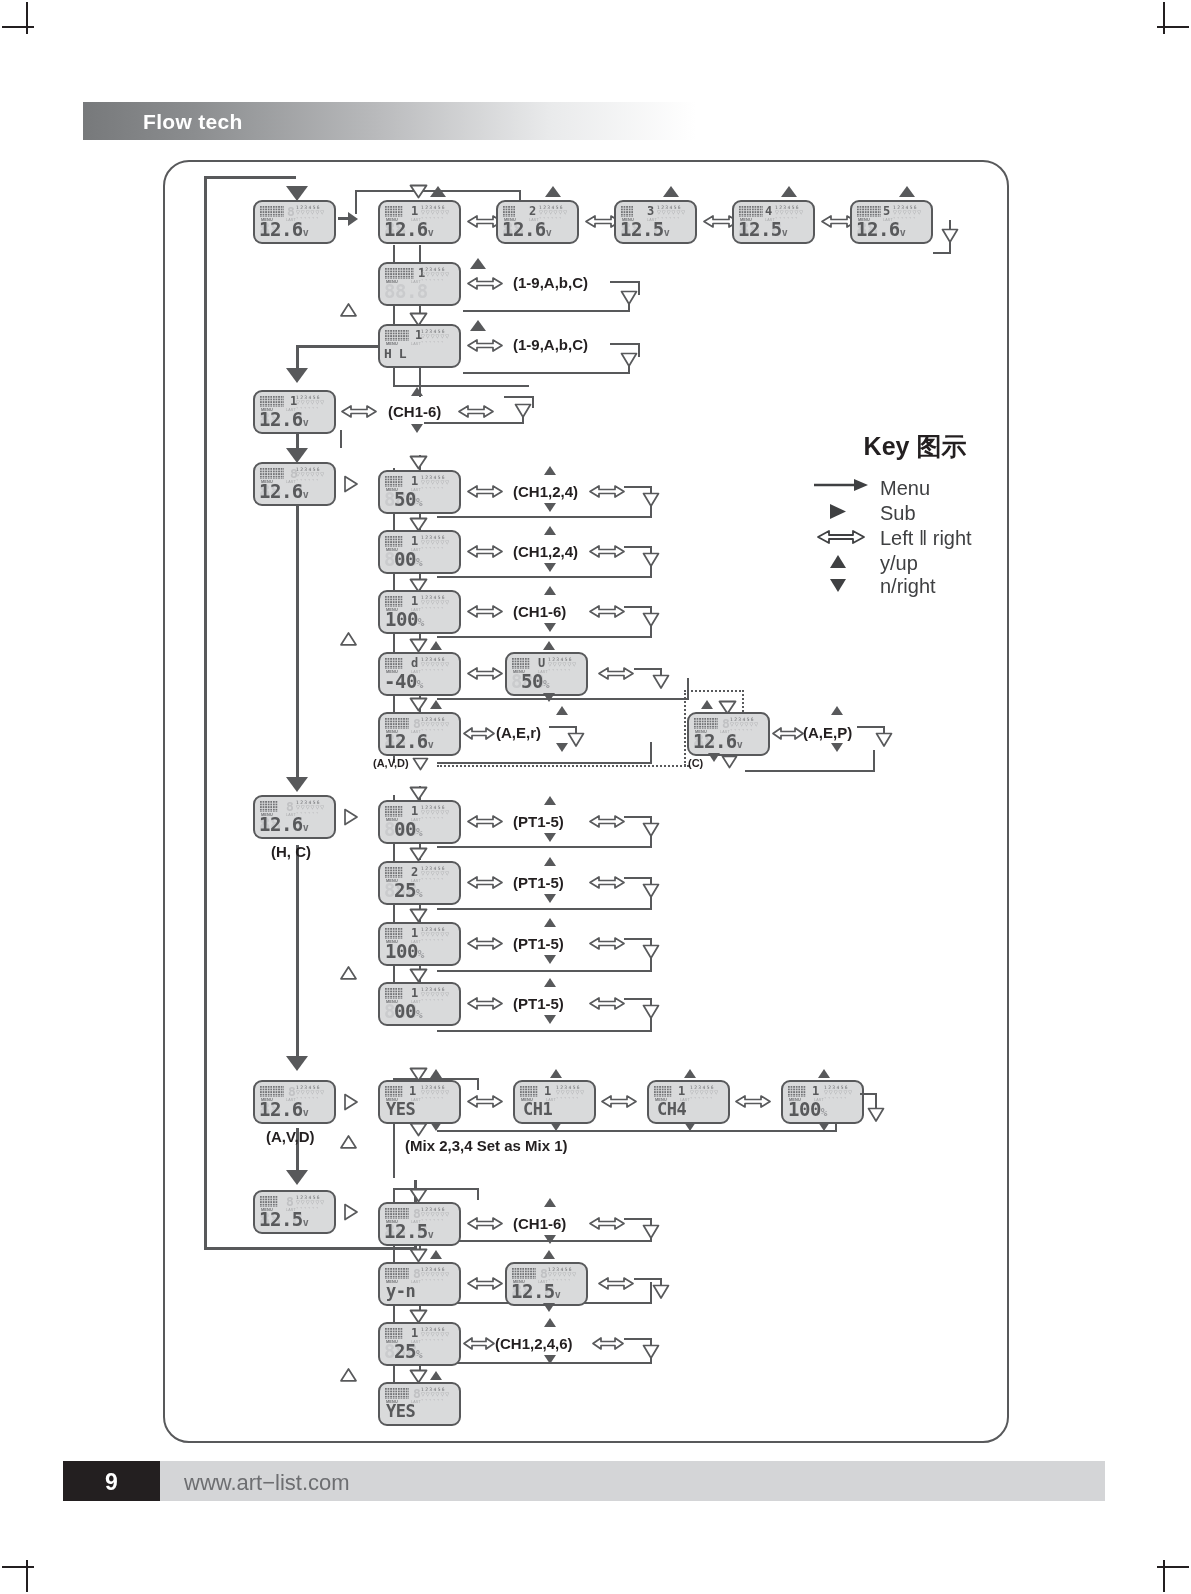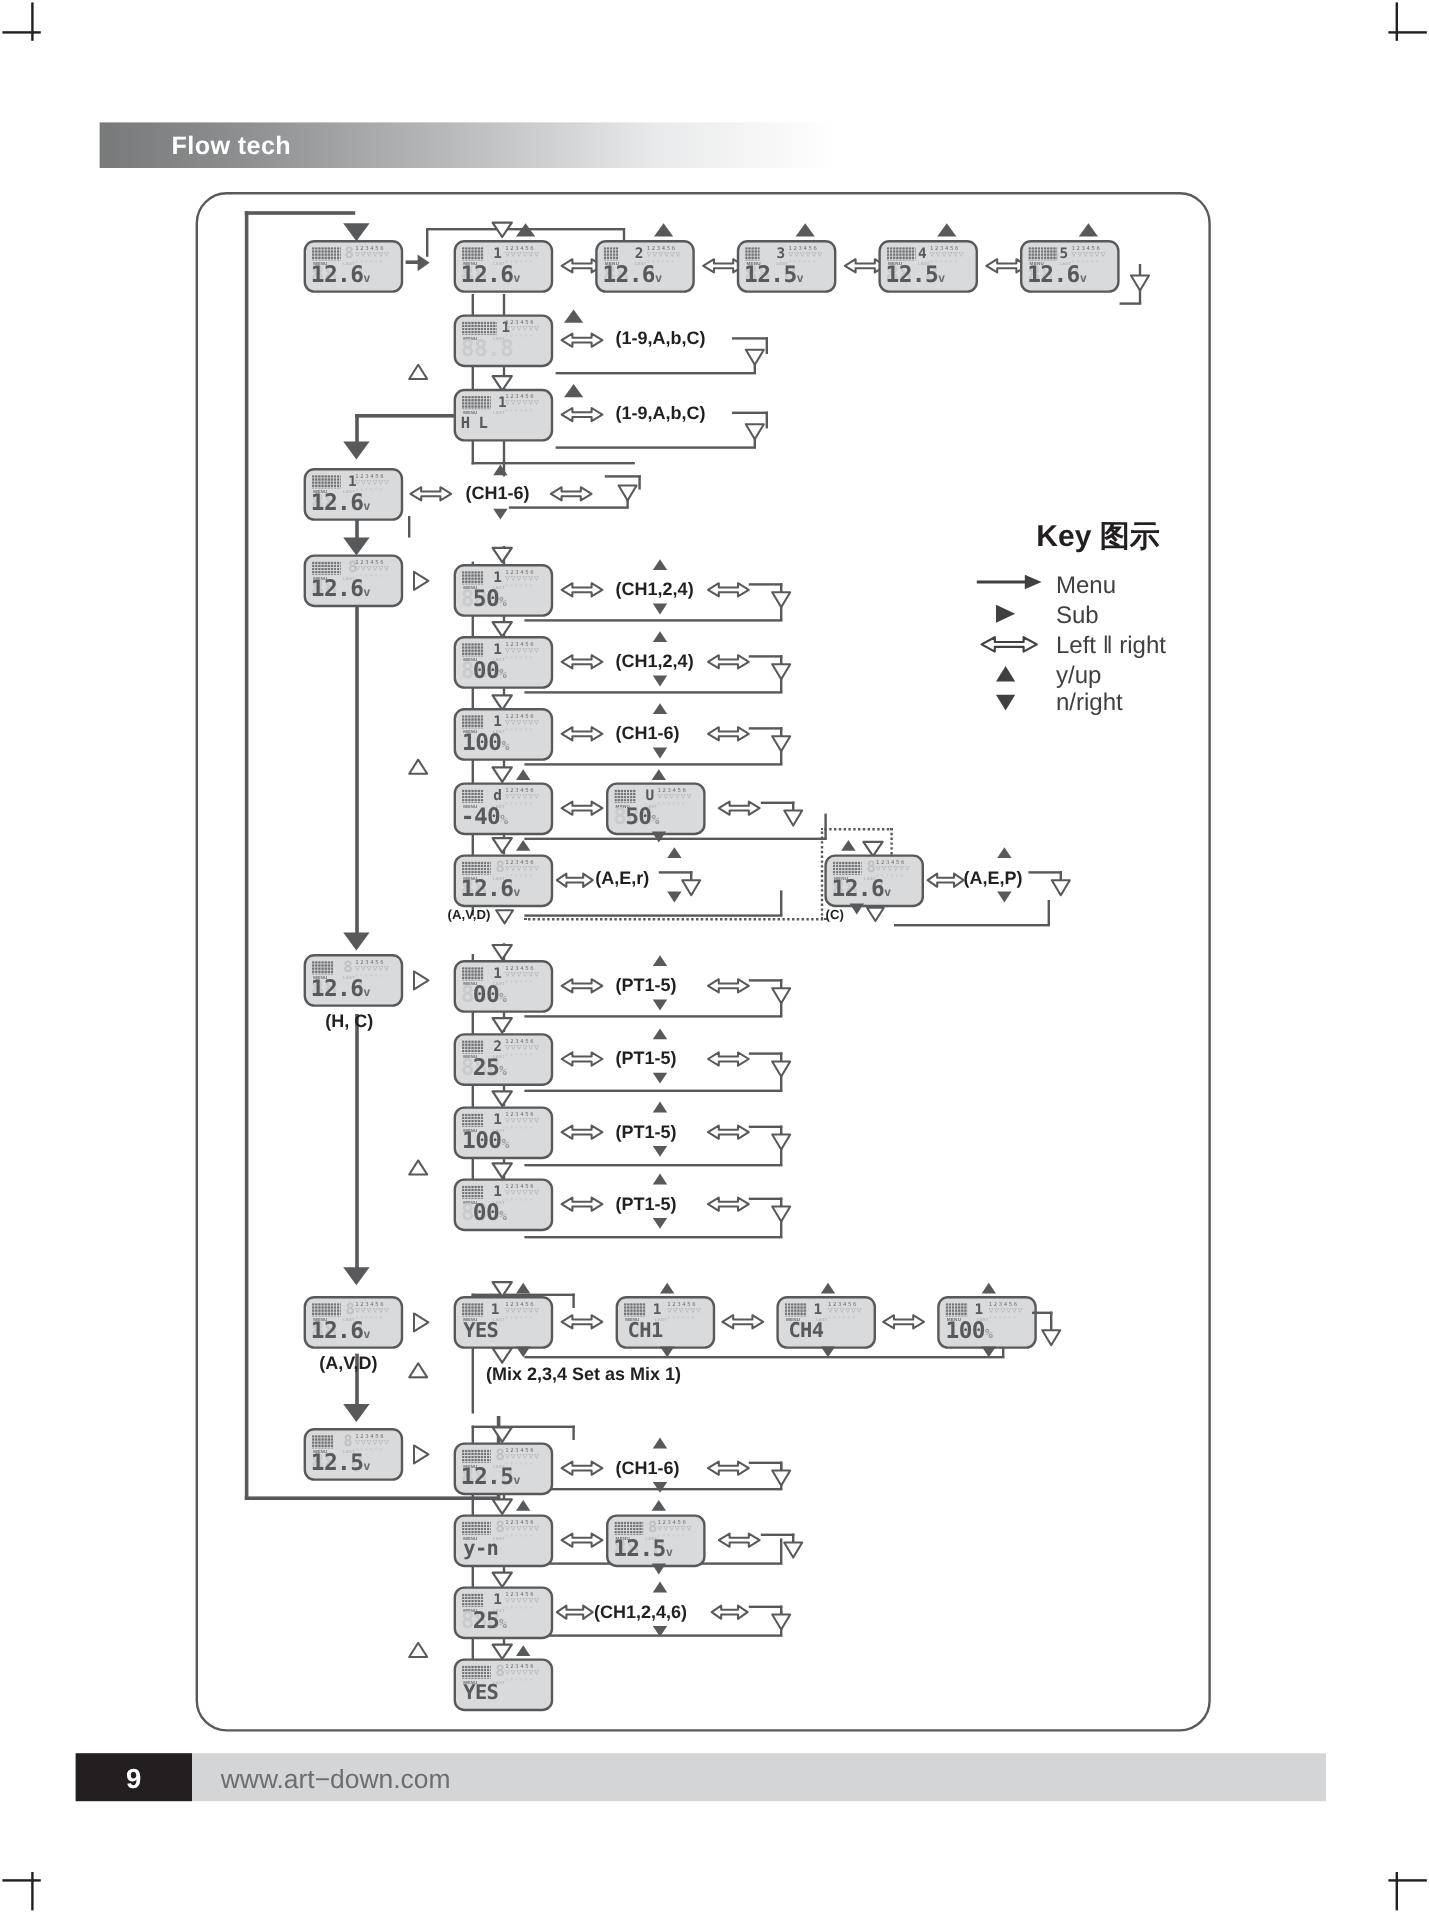--- a/index.html
+++ b/index.html
@@ -1382,17 +1382,17 @@
   <div class="val" style="left:6px;font-size:17px;"><span>YES</span></div>
 </div>
 
 <div class="otri abs" style="left:340px;top:1368px;">
   <svg width="17" height="14" viewBox="0 0 17 14">
       <polygon points="8.5,1 16,12.8 1,12.8" fill="#ffffff" stroke="#58595b" stroke-width="1.7" stroke-linejoin="round"></polygon>
     </svg>
 </div>
 
 <div class="abs" id="footer-bar">
-  <div id="footer-url">www.art−down.com</div>
+  <div id="footer-url">www.art−list.com</div>
 </div>
 <div class="abs" id="footer-page">
   <span>9</span>
 </div>
 
 </body></html>

